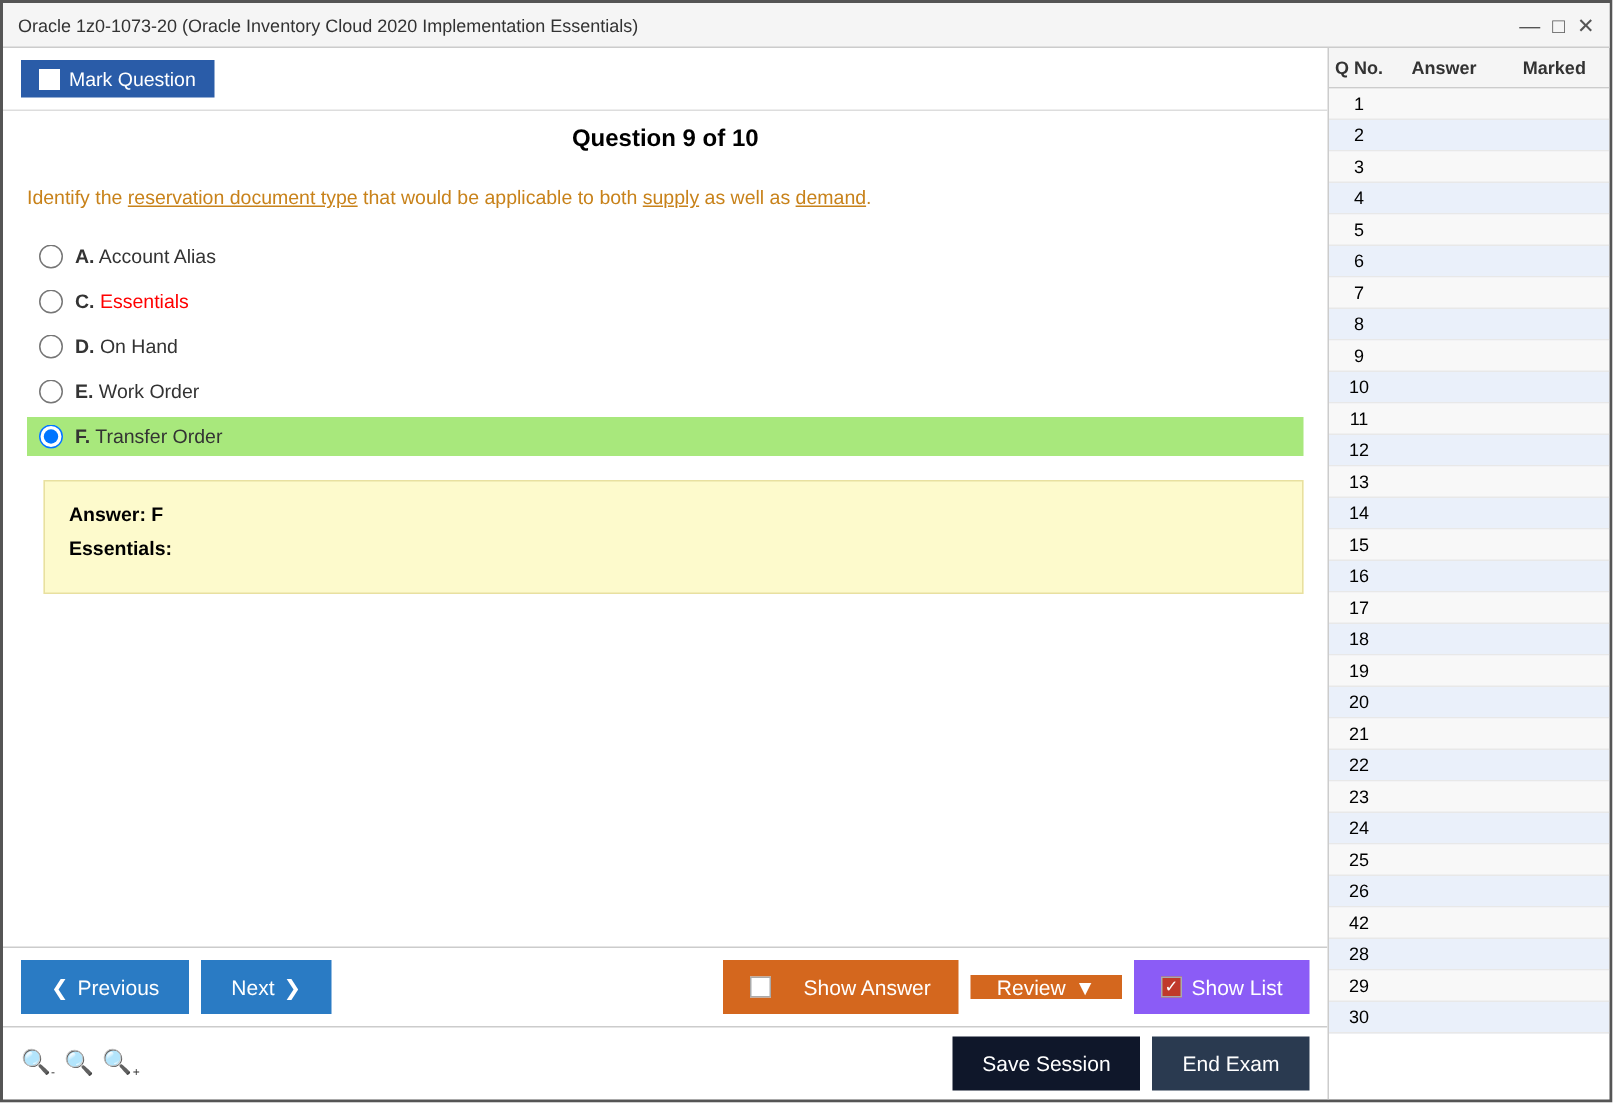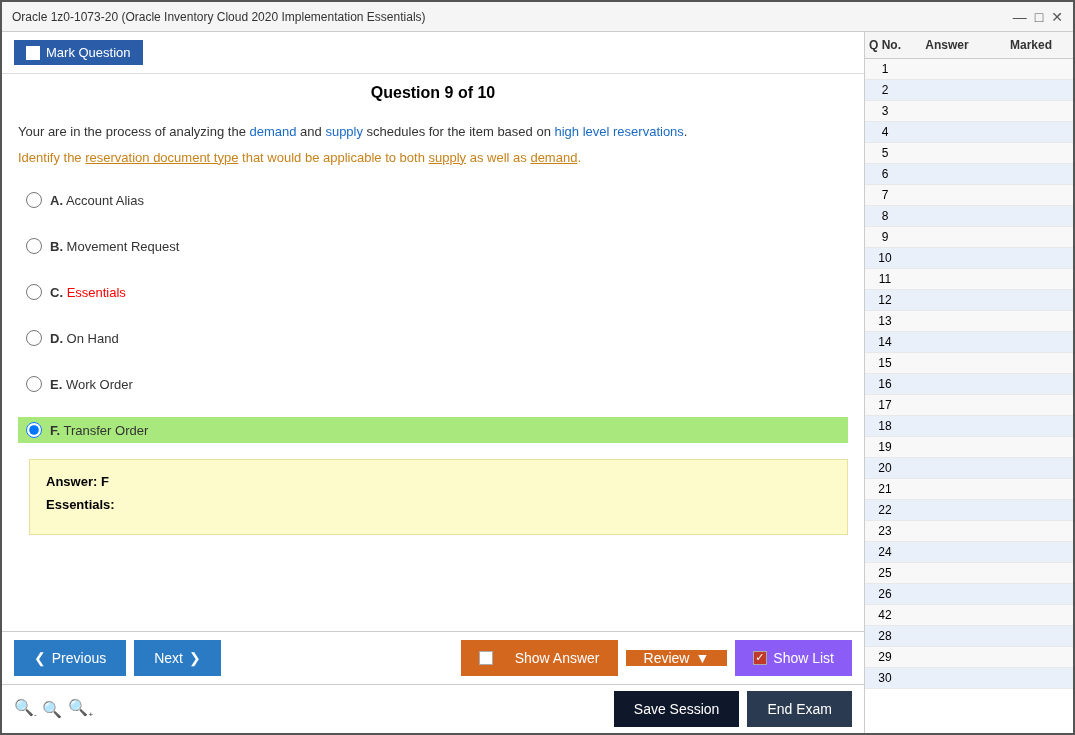--- a/index.html
+++ b/index.html
@@ -106,21 +106,20 @@
     .options-list {
       list-style: none;
       margin-bottom: 16px;
     }
     .option-item {
       display: flex;
       align-items: center;
       padding: 5px 8px;
       margin-bottom: 4px;
       cursor: pointer;
-      margin-top: 20px;
     }
     .option-item.selected {
       background: #a8e87c;
     }
     .option-item input[type="radio"] {
       margin-right: 8px;
       width: 16px;
       height: 16px;
     }
     .option-label {
@@ -141,21 +140,21 @@
       margin-top: 8px;
       margin-left: 11px;
     }
     .answer-box p {
       font-size: 13px;
       margin-bottom: 8px;
       font-weight: bold;
     }
 
     .right-panel {
-      width: 209px;
+      width: 188px;
       border-left: 1px solid #ccc;
       display: flex;
       flex-direction: column;
       overflow: hidden;
     }
 
     .q-list-header {
       display: grid;
       grid-template-columns: 40px 1fr 1fr;
       padding: 4px 0;
@@ -340,35 +339,28 @@
           <span class="checkbox-icon"></span>
           <span>Mark Question</span>
         </button>
       </div>
 
       <div class="question-header">
         <span>Question 9 of 10</span>
       </div>
 
       <div class="question-body">
-        <p class="question-text">
-          Your are in the process of analyzing the <span class="highlight">demand</span> and <span class="highlight">supply</span> schedules for the item based on <span class="highlight">high level reservations</span>.
-        </p>
         <p class="question-identify">
           Identify the <span style="text-decoration:underline;">reservation document type</span> that would be applicable to both <span style="text-decoration:underline;">supply</span> as well as <span style="text-decoration:underline;">demand</span>.
         </p>
 
         <ul class="options-list">
           <li class="option-item">
             <input type="radio" name="answer" style="">
             <span class="option-label"><strong>A.</strong> Account Alias</span>
-          </li>
-          <li class="option-item">
-            <input type="radio" name="answer" style="">
-            <span class="option-label"><strong>B.</strong> Movement Request</span>
           </li>
           <li class="option-item">
             <input type="radio" name="answer" style="">
             <span class="option-label"><strong>C.</strong> <span class="option-text-red">Essentials</span></span>
           </li>
           <li class="option-item">
             <input type="radio" name="answer" style="">
             <span class="option-label"><strong>D.</strong> On Hand</span>
           </li>
           <li class="option-item">

